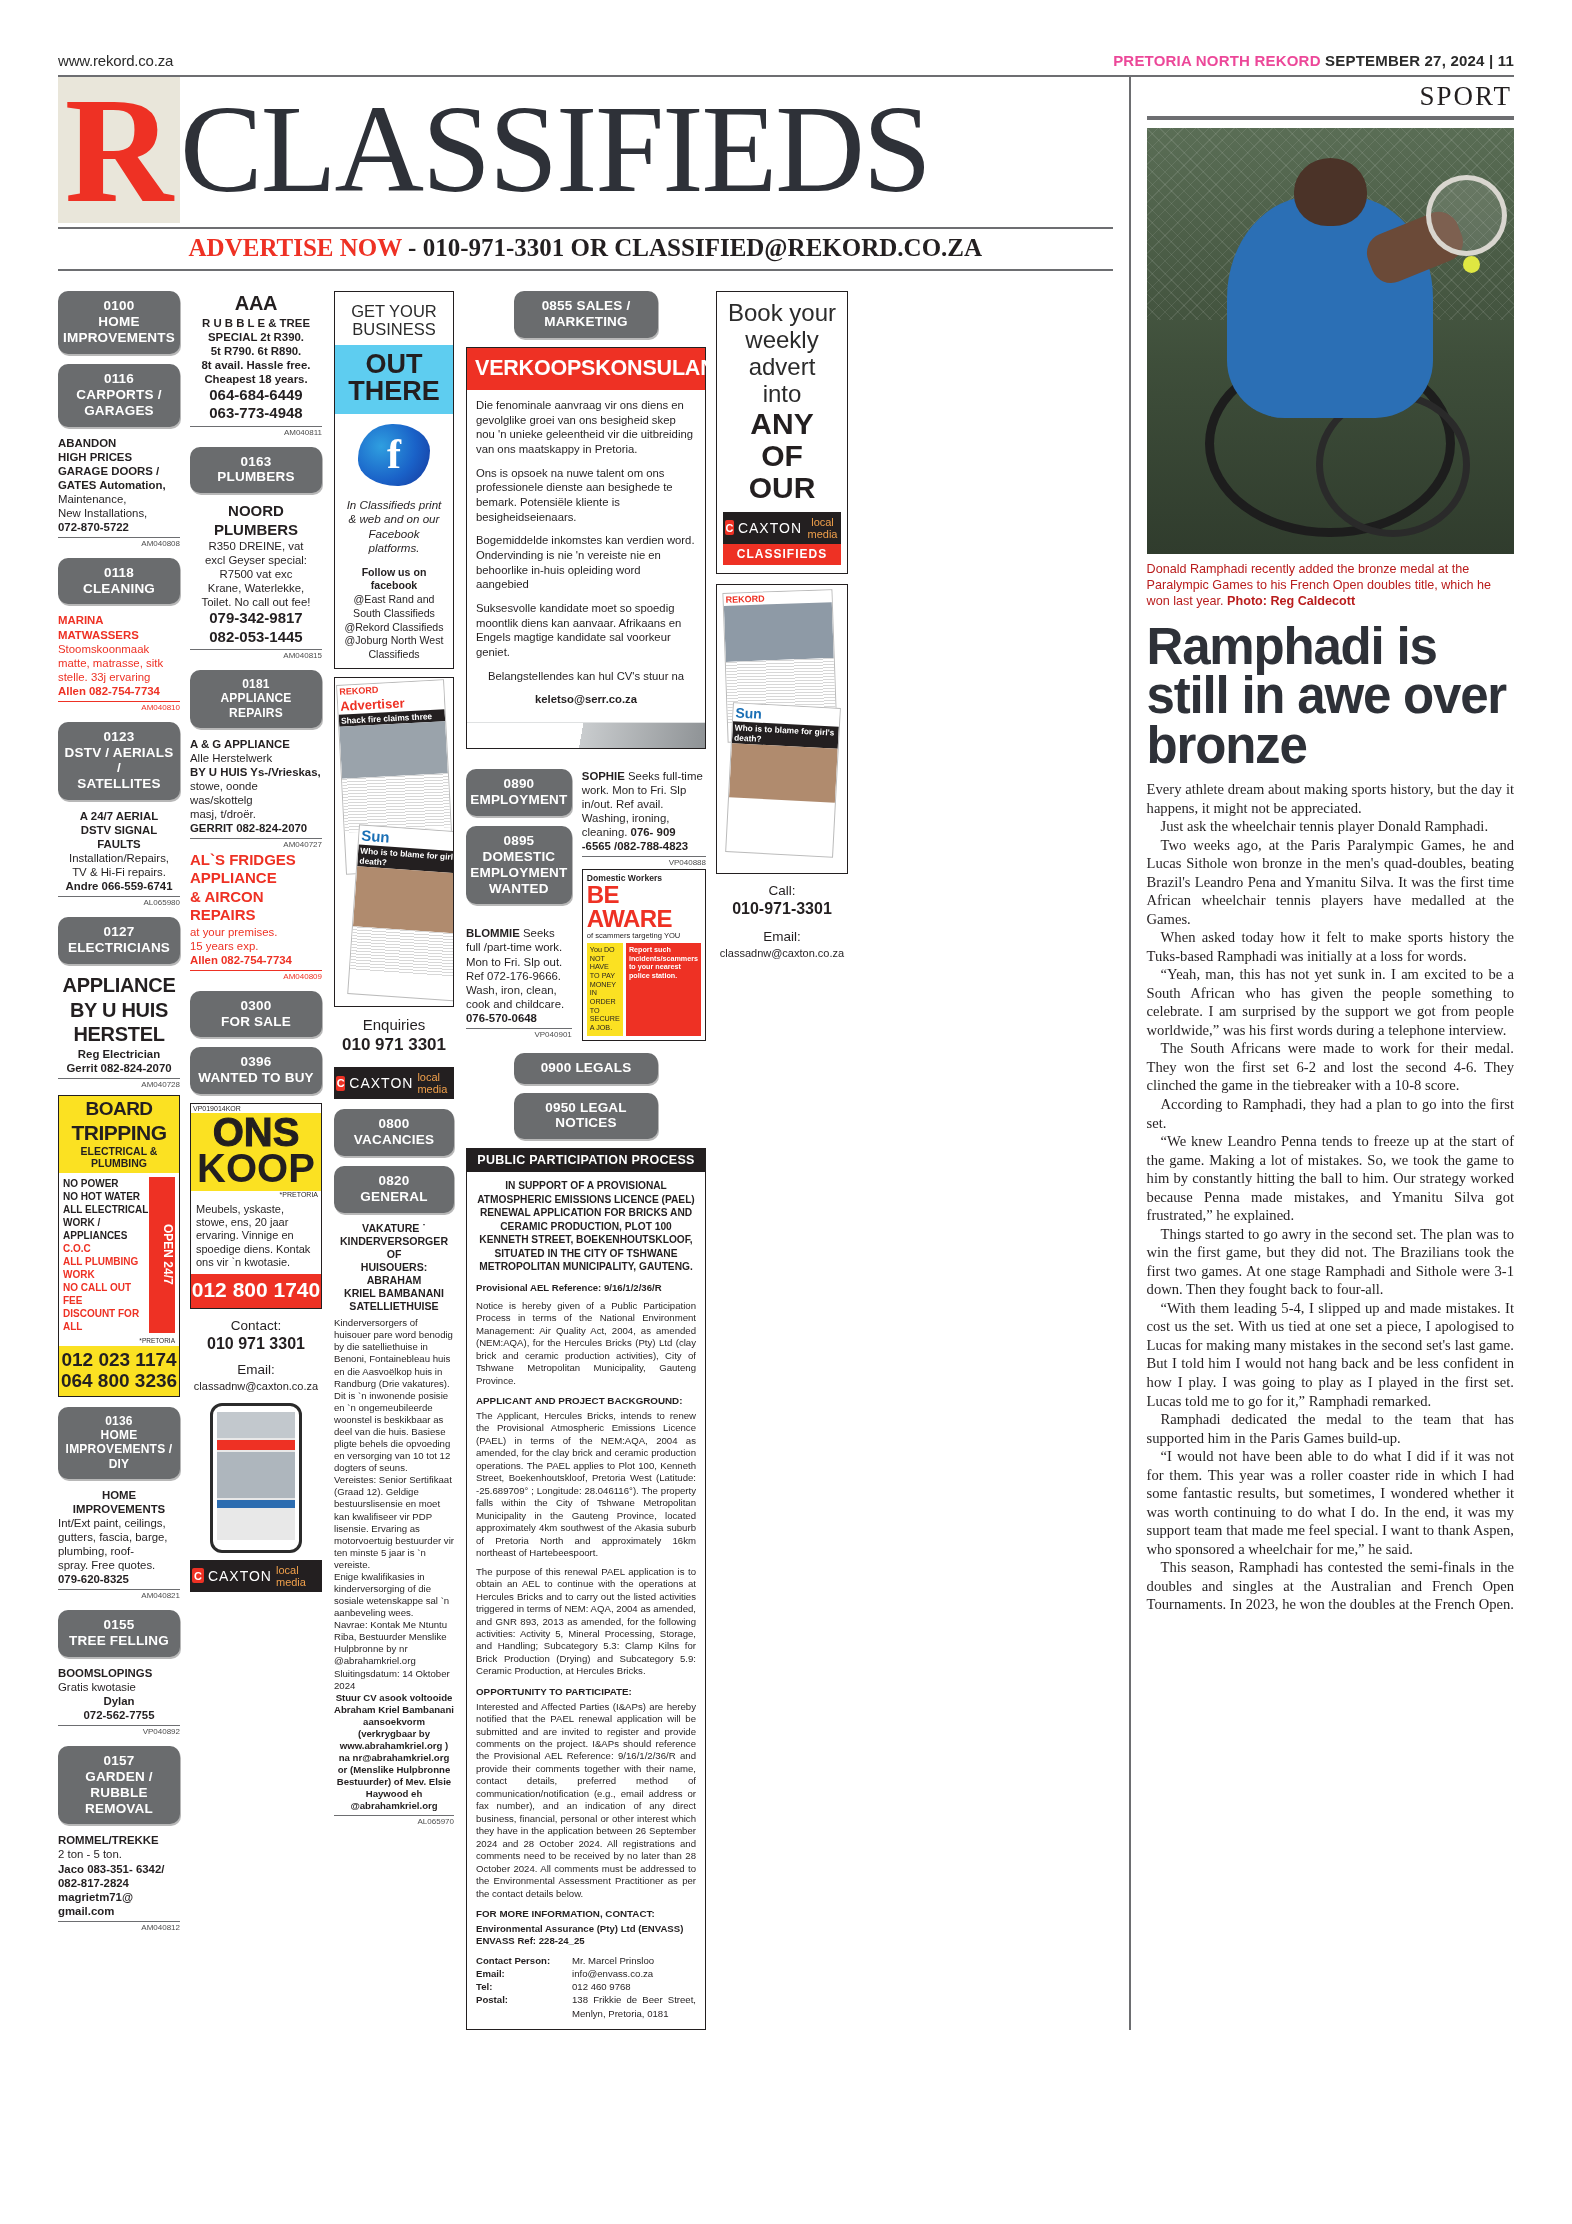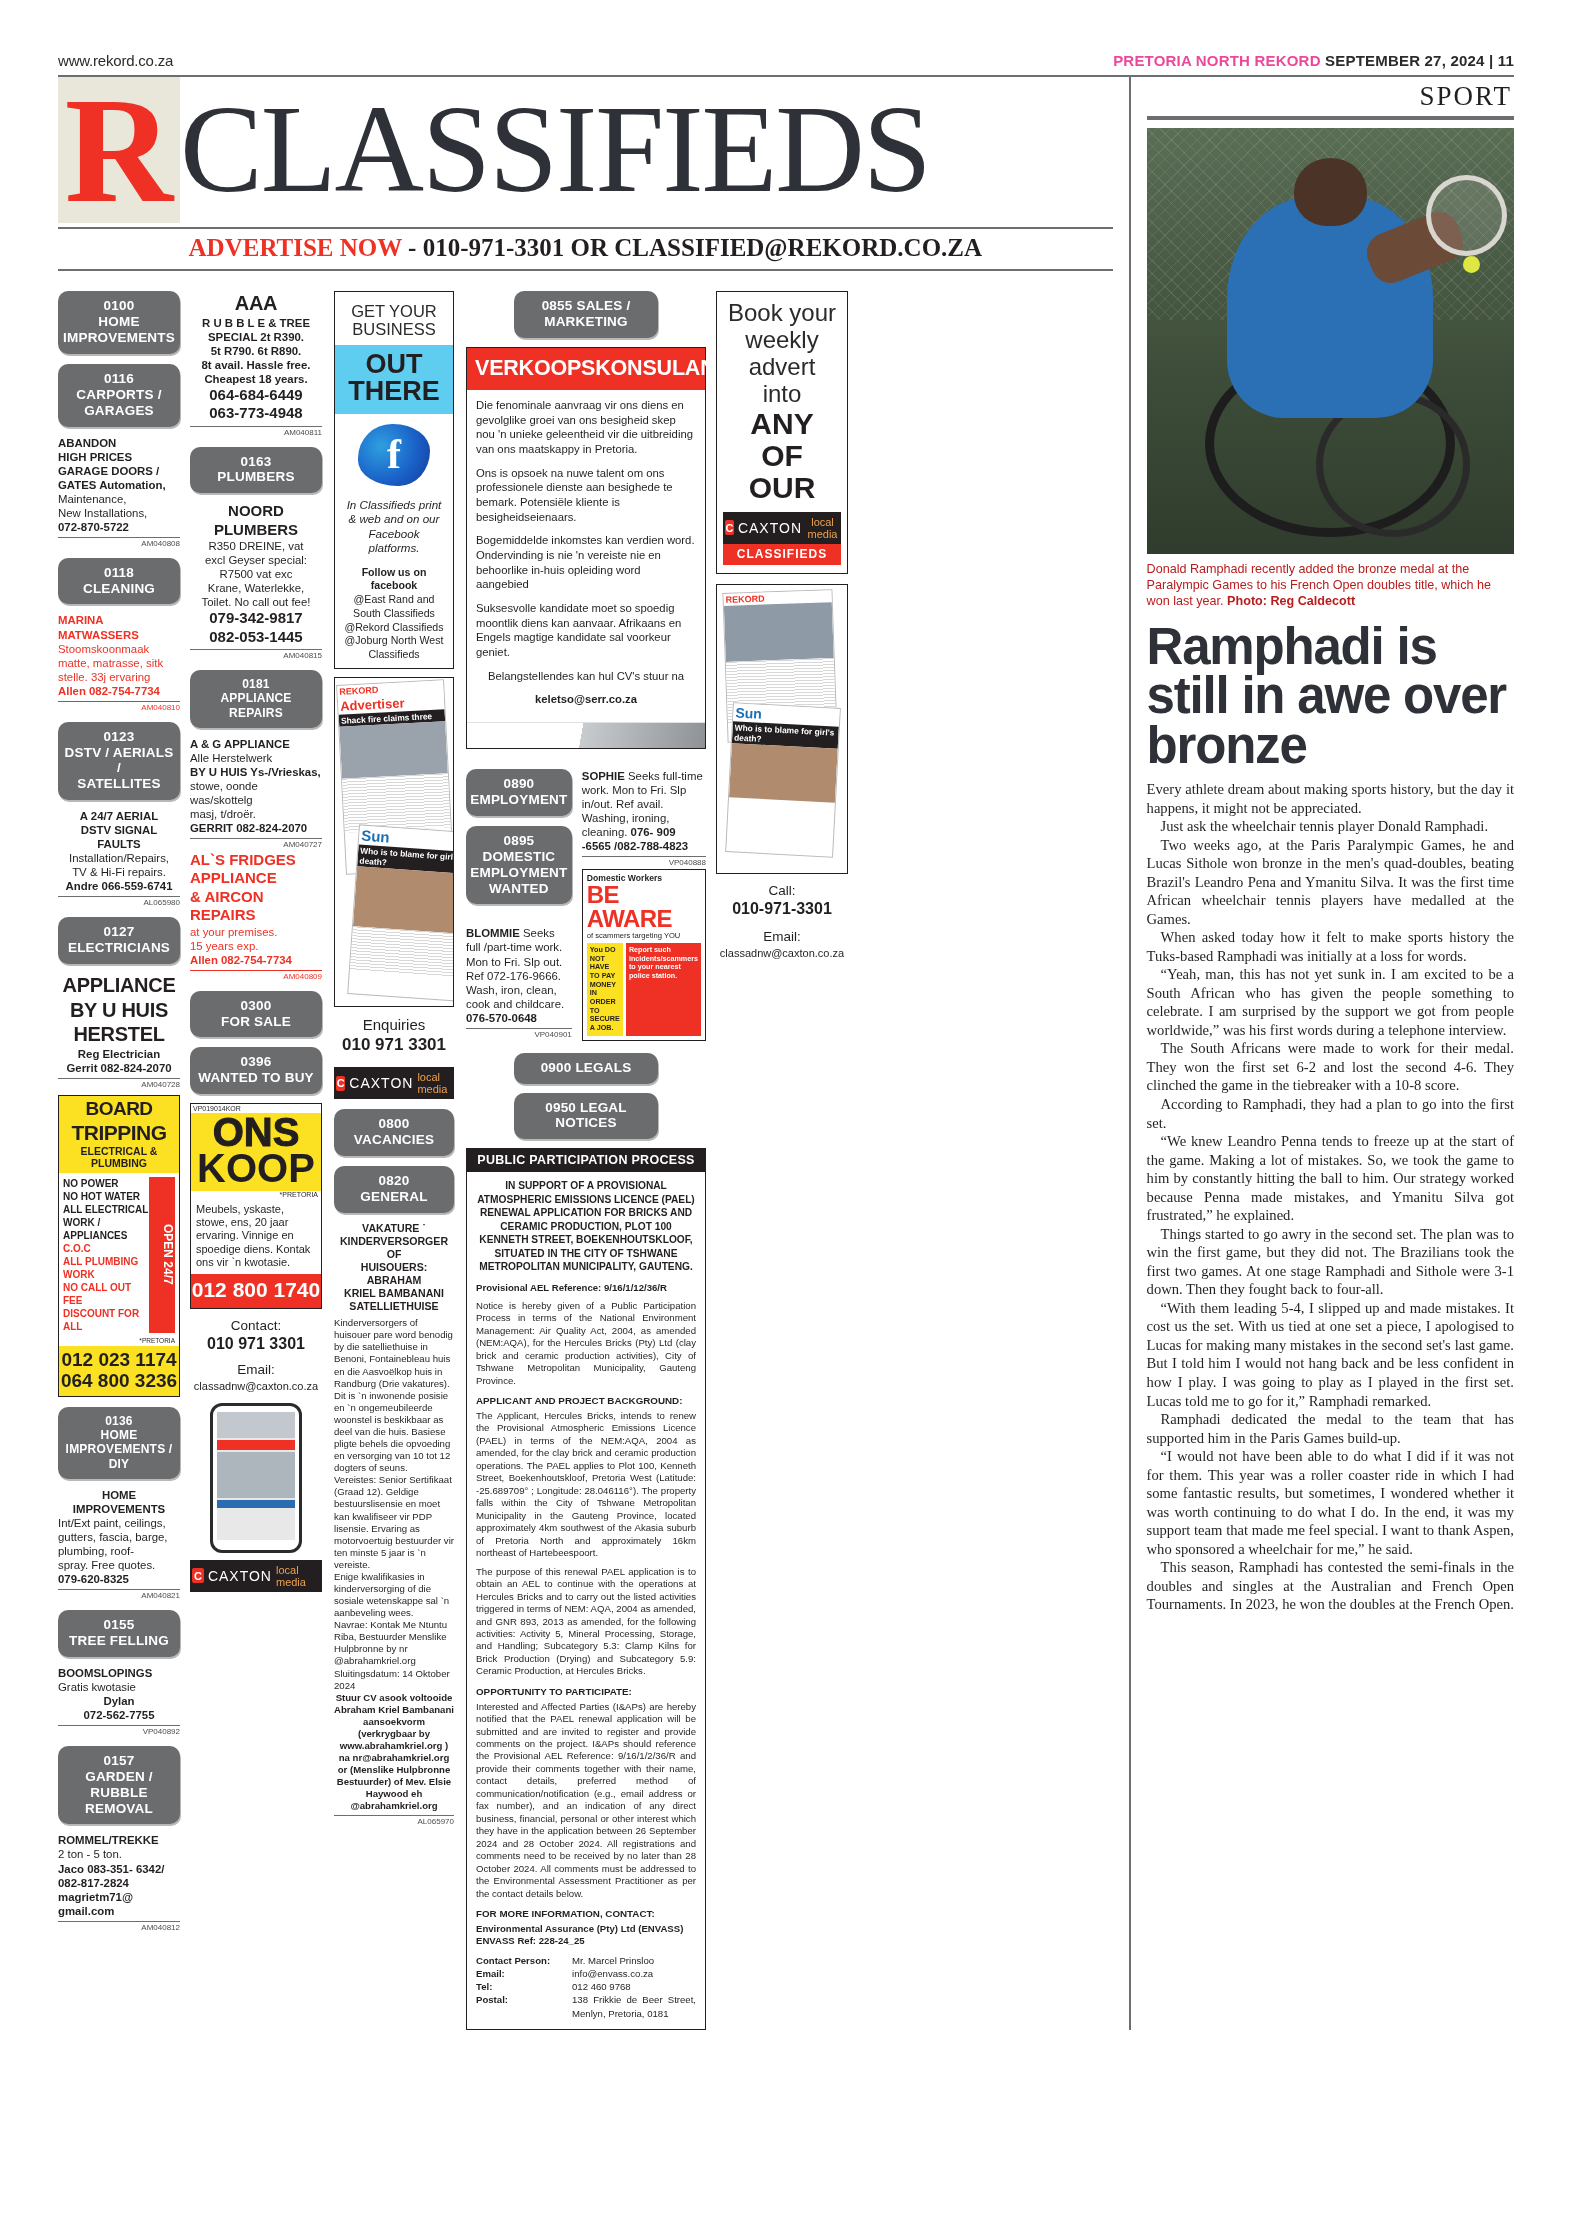--- a/index.html
+++ b/index.html
@@ -161,21 +161,21 @@
   .ppp .tbl { display:grid; grid-template-columns:96px 1fr; font-size:9.6px; line-height:1.38;}
   .ppp .tbl b { font-weight:bold;}
 
   
   .beware { border:1.5px solid #231f20; }
   .beware .t { font-size:8.6px; font-weight:bold; padding:3px 4px 0;}
   .beware .big { font-weight:bold; font-size:24px; color:#ee3124; line-height:1;
                  padding:0 4px; letter-spacing:-.6px;}
   .beware .sub { font-size:7.6px; padding:0 4px 3px; line-height:1.2;}
   .beware .row { display:flex; gap:3px; padding:0 4px 4px; }
-  .beware .blk { background:#fbe122; font-size:7.2px; font-weight:bold; line-height:1.2;
+  .beware .blk { background:#fbe122; font-size:7.2px; font-weight:normal; line-height:1.2;
                  padding:3px; flex:1;}
   .beware .blk2 { background:#ee3124; color:#fff; font-size:7.2px; font-weight:bold;
                   line-height:1.2; padding:3px; flex:1;}
 
   
   .sporthd { text-align:right; font-family:"Liberation Serif", serif; font-size:27px;
              letter-spacing:2px; padding:4px 2px 4px; color:#231f20;}
   .sportrule { border-top:2px solid #6d6e71; border-bottom:2px solid #6d6e71; height:0; }
   .photo { width:100%; height:426px; margin-top:8px; position:relative; overflow:hidden;
            background:linear-gradient(170deg,#5b6b5a 0%,#47553f 40%,#3b4a36 100%);}
@@ -577,21 +577,21 @@
 
           <div class="pill" style="width:60%;margin:12px auto 9px">0900
 LEGALS</div>
           <div class="pill" style="width:60%;margin:0 auto 9px">0950
 LEGAL NOTICES</div>
 
           <div class="ppp">
             <div class="hd">PUBLIC PARTICIPATION PROCESS</div>
             <div class="body">
               <div class="cen">IN SUPPORT OF A PROVISIONAL ATMOSPHERIC EMISSIONS LICENCE (PAEL) RENEWAL APPLICATION FOR BRICKS AND CERAMIC PRODUCTION, PLOT 100 KENNETH STREET, BOEKENHOUTSKLOOF, SITUATED IN THE CITY OF TSHWANE METROPOLITAN MUNICIPALITY, GAUTENG.</div>
-              <p style="font-weight:bold">Provisional AEL Reference: 9/16/1/12/36/R</p>
+              <p style="font-weight:bold">Provisional AEL Reference: 9/16/1/2/36/R</p>
               <p>Notice is hereby given of a Public Participation Process in terms of the National Environment Management: Air Quality Act, 2004, as amended (NEM:AQA), for the Hercules Bricks (Pty) Ltd (clay brick and ceramic production activities), City of Tshwane Metropolitan Municipality, Gauteng Province.</p>
               <h4>APPLICANT AND PROJECT BACKGROUND:</h4>
               <p>The Applicant, Hercules Bricks, intends to renew the Provisional Atmospheric Emissions Licence (PAEL) in terms of the NEM:AQA, 2004 as amended, for the clay brick and ceramic production operations. The PAEL applies to Plot 100, Kenneth Street, Boekenhoutskloof, Pretoria West (Latitude: -25.689709° ; Longitude: 28.046116°). The property falls within the City of Tshwane Metropolitan Municipality in the Gauteng Province, located approximately 4km southwest of the Akasia suburb of Pretoria North and approximately 16km northeast of Hartebeespoort.</p>
               <p>The purpose of this renewal PAEL application is to obtain an AEL to continue with the operations at Hercules Bricks and to carry out the listed activities triggered in terms of NEM: AQA, 2004 as amended, and GNR 893, 2013 as amended, for the following activities: Activity 5, Mineral Processing, Storage, and Handling; Subcategory 5.3: Clamp Kilns for Brick Production (Drying) and Subcategory 5.9: Ceramic Production, at Hercules Bricks.</p>
               <h4>OPPORTUNITY TO PARTICIPATE:</h4>
               <p>Interested and Affected Parties (I&amp;APs) are hereby notified that the PAEL renewal application will be submitted and are invited to register and provide comments on the project. I&amp;APs should reference the Provisional AEL Reference: 9/16/1/2/36/R and provide their comments together with their name, contact details, preferred method of communication/notification (e.g., email address or fax number), and an indication of any direct business, financial, personal or other interest which they have in the application between 26 September 2024 and 28 October 2024. All registrations and comments need to be received by no later than 28 October 2024. All comments must be addressed to the Environmental Assessment Practitioner as per the contact details below.</p>
               <h4>FOR MORE INFORMATION, CONTACT:</h4>
               <p style="font-weight:bold;margin-bottom:0">Environmental Assurance (Pty) Ltd (ENVASS)</p>
               <p style="font-weight:bold">ENVASS Ref: 228-24_25</p>
               <div class="tbl">

